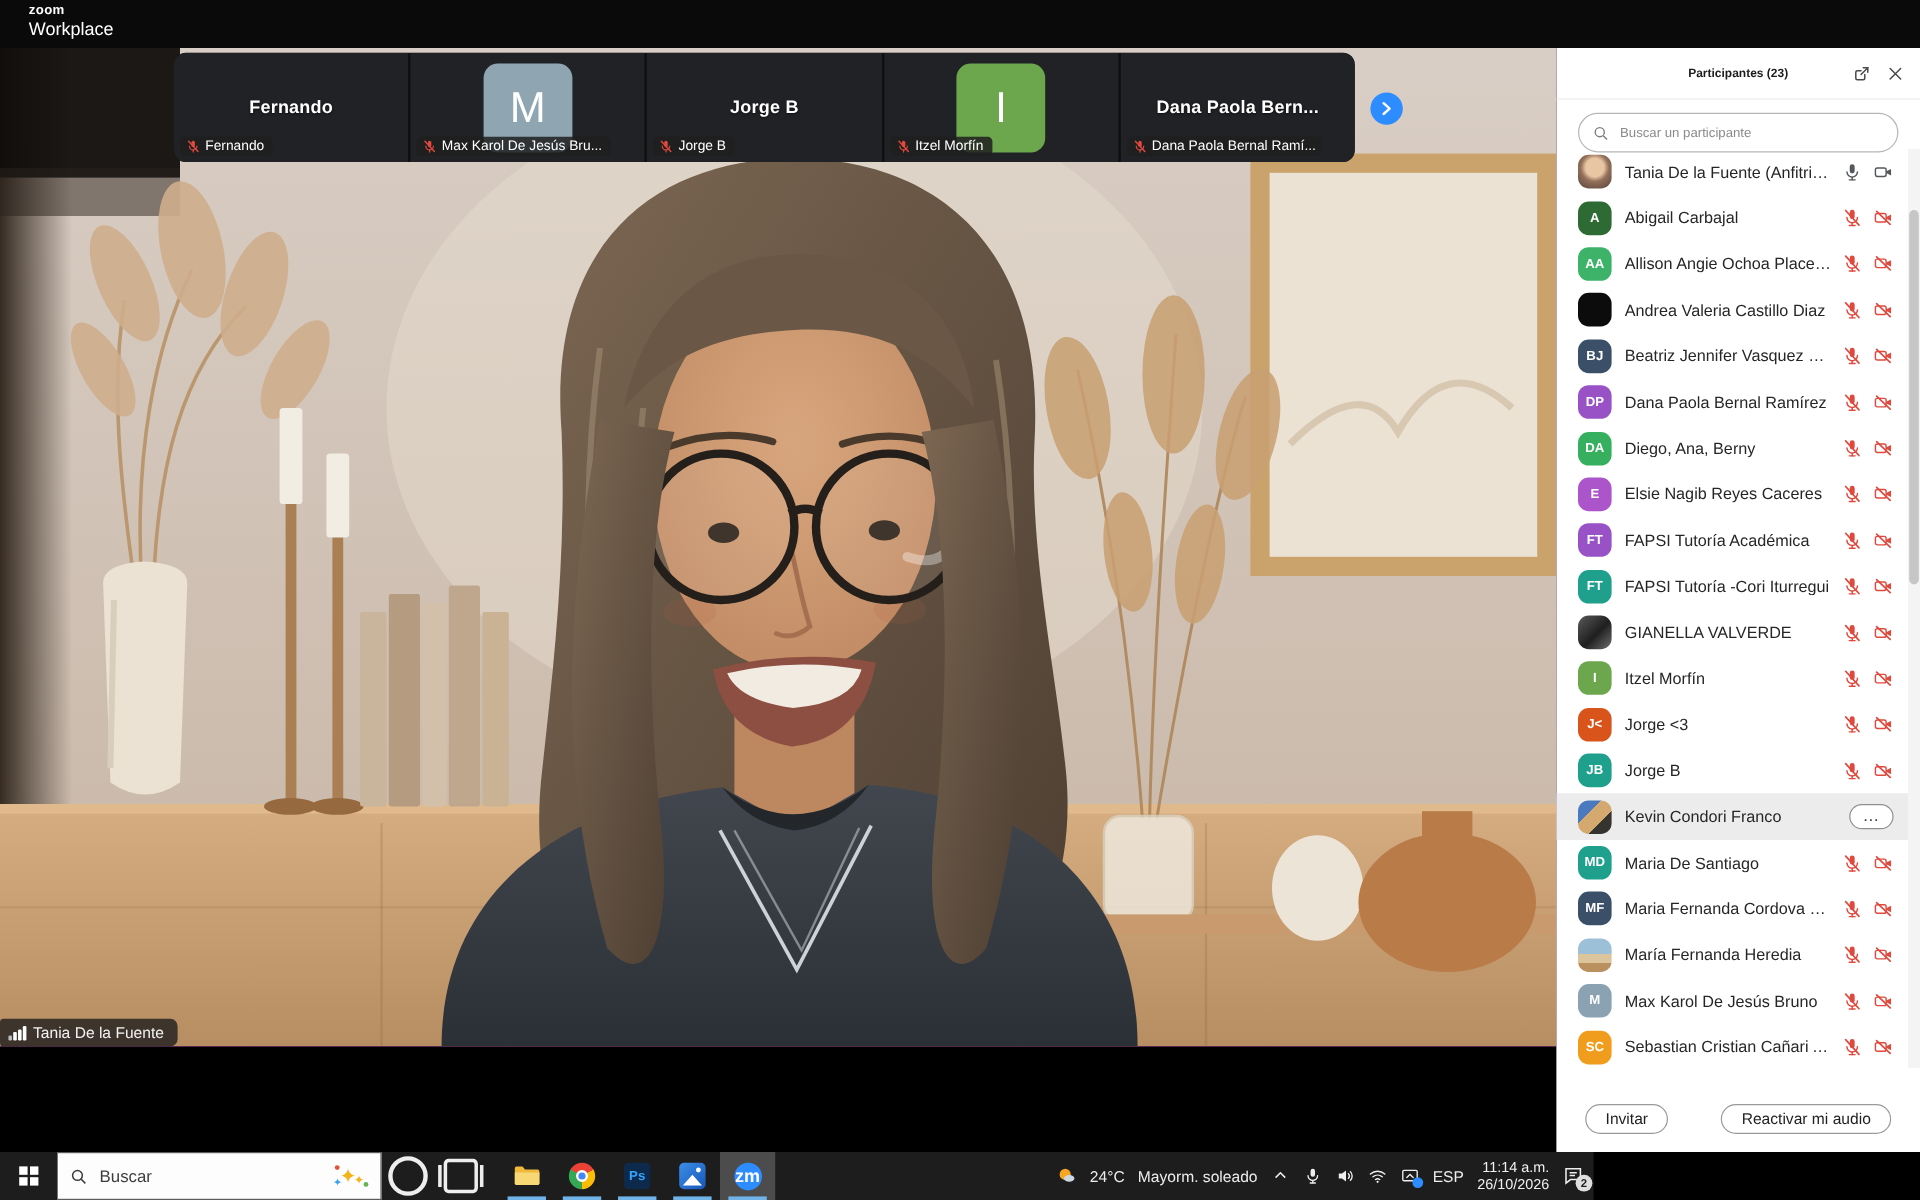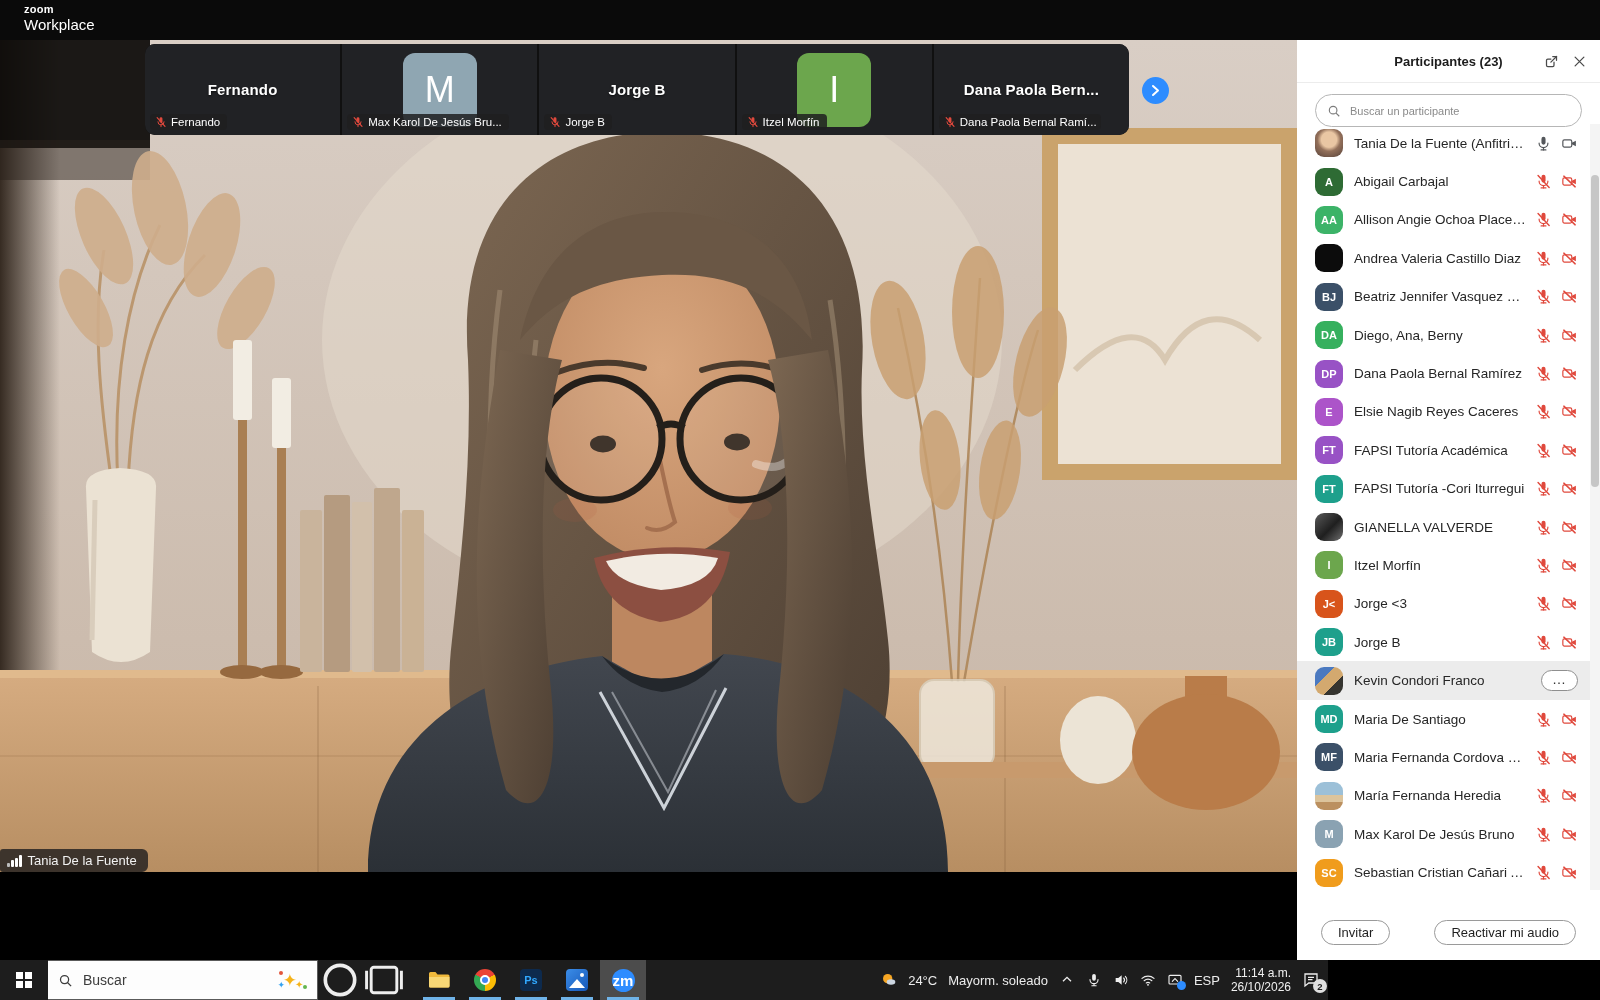--- a/index.html
+++ b/index.html
@@ -42,21 +42,21 @@
     white-space:nowrap;max-width:150px;overflow:hidden;}
   .picon-sm svg{width:12px;height:12px;display:block;}
   .next-btn{position:absolute;left:1142px;top:37px;width:27px;height:27px;border-radius:50%;
     background:#2d8cff;border:none;display:flex;align-items:center;justify-content:center;z-index:11;cursor:pointer;}
   .next-btn svg{width:13px;height:13px;}
 
   
   .panel{position:absolute;left:1297px;top:40px;width:303px;height:920px;background:#fff;z-index:30;}
   .panel-header{height:42px;display:flex;align-items:center;justify-content:center;position:relative;
     border-bottom:1px solid #ececec;}
-  .panel-title{font-size:13px;font-weight:700;color:#1c1c1c;}
+  .panel-title{font-size:10px;font-weight:700;color:#1c1c1c;}
   .header-icons{position:absolute;right:13px;top:0;height:100%;display:flex;align-items:center;gap:13px;color:#4a4a4a;}
   .hicon svg{width:15px;height:15px;display:block;}
   .search-wrap{margin:11px 18px 8px 18px;height:31px;border:1px solid #b6b6b6;border-radius:17px;
     display:flex;align-items:center;padding:0 11px;gap:7px;background:#fff;}
   .search-wrap svg{width:14px;height:14px;flex:none;}
   .search-input{border:none;outline:none;flex:1;font-size:11px;color:#333;background:transparent;
     font-family:"Liberation Sans",sans-serif;}
   .search-input::placeholder{color:#8a8a8a;}
   .plist{position:absolute;top:84px;left:0;right:10px;bottom:66px;overflow:hidden;}
   .prow{display:flex;align-items:center;height:38.4px;padding:0 12px 0 18px;}
@@ -487,44 +487,44 @@
           <span class="picon">
             <svg viewBox="0 0 24 24">
               <rect x="2.6" y="7" width="12.6" height="10" rx="2.2" fill="none" stroke="#e0493d" stroke-width="1.7"></rect>
               <path d="M15.4 11 21 8.2v7.6L15.4 13z" fill="#e0493d"></path>
               <path d="M4 4.4 20 19.6" stroke="#e0493d" stroke-width="2" stroke-linecap="round"></path>
             </svg>
           </span>
         </span>
   </div>
       <div class="prow">
+    <span class="pavatar" style="background: rgb(152, 82, 197);">DP</span>
+    <span class="pname">Dana Paola Bernal Ramírez</span>
+    <span class="picons">
+          <span class="picon">
+            <svg viewBox="0 0 24 24">
+              <rect x="9.1" y="2.6" width="5.8" height="11" rx="2.9" fill="#e0493d"></rect>
+              <path d="M5.8 11.6a6.2 6.2 0 0 0 12.4 0" fill="none" stroke="#e0493d" stroke-width="1.7" stroke-linecap="round"></path>
+              <path d="M12 18v3" stroke="#e0493d" stroke-width="1.7" stroke-linecap="round"></path>
+              <path d="M8.6 21h6.8" stroke="#e0493d" stroke-width="1.7" stroke-linecap="round"></path>
+              <path d="M4.3 3.4 20 20.6" stroke="#e0493d" stroke-width="2" stroke-linecap="round"></path>
+            </svg>
+          </span>
+          <span class="picon">
+            <svg viewBox="0 0 24 24">
+              <rect x="2.6" y="7" width="12.6" height="10" rx="2.2" fill="none" stroke="#e0493d" stroke-width="1.7"></rect>
+              <path d="M15.4 11 21 8.2v7.6L15.4 13z" fill="#e0493d"></path>
+              <path d="M4 4.4 20 19.6" stroke="#e0493d" stroke-width="2" stroke-linecap="round"></path>
+            </svg>
+          </span>
+        </span>
+  </div>
+      <div class="prow">
     <span class="pavatar" style="background: rgb(54, 176, 94);">DA</span>
     <span class="pname">Diego, Ana, Berny</span>
-    <span class="picons">
-          <span class="picon">
-            <svg viewBox="0 0 24 24">
-              <rect x="9.1" y="2.6" width="5.8" height="11" rx="2.9" fill="#e0493d"></rect>
-              <path d="M5.8 11.6a6.2 6.2 0 0 0 12.4 0" fill="none" stroke="#e0493d" stroke-width="1.7" stroke-linecap="round"></path>
-              <path d="M12 18v3" stroke="#e0493d" stroke-width="1.7" stroke-linecap="round"></path>
-              <path d="M8.6 21h6.8" stroke="#e0493d" stroke-width="1.7" stroke-linecap="round"></path>
-              <path d="M4.3 3.4 20 20.6" stroke="#e0493d" stroke-width="2" stroke-linecap="round"></path>
-            </svg>
-          </span>
-          <span class="picon">
-            <svg viewBox="0 0 24 24">
-              <rect x="2.6" y="7" width="12.6" height="10" rx="2.2" fill="none" stroke="#e0493d" stroke-width="1.7"></rect>
-              <path d="M15.4 11 21 8.2v7.6L15.4 13z" fill="#e0493d"></path>
-              <path d="M4 4.4 20 19.6" stroke="#e0493d" stroke-width="2" stroke-linecap="round"></path>
-            </svg>
-          </span>
-        </span>
-  </div>
-      <div class="prow">
-    <span class="pavatar" style="background: rgb(152, 82, 197);">DP</span>
-    <span class="pname">Dana Paola Bernal Ramírez</span>
     <span class="picons">
           <span class="picon">
             <svg viewBox="0 0 24 24">
               <rect x="9.1" y="2.6" width="5.8" height="11" rx="2.9" fill="#e0493d"></rect>
               <path d="M5.8 11.6a6.2 6.2 0 0 0 12.4 0" fill="none" stroke="#e0493d" stroke-width="1.7" stroke-linecap="round"></path>
               <path d="M12 18v3" stroke="#e0493d" stroke-width="1.7" stroke-linecap="round"></path>
               <path d="M8.6 21h6.8" stroke="#e0493d" stroke-width="1.7" stroke-linecap="round"></path>
               <path d="M4.3 3.4 20 20.6" stroke="#e0493d" stroke-width="2" stroke-linecap="round"></path>
             </svg>
           </span>

